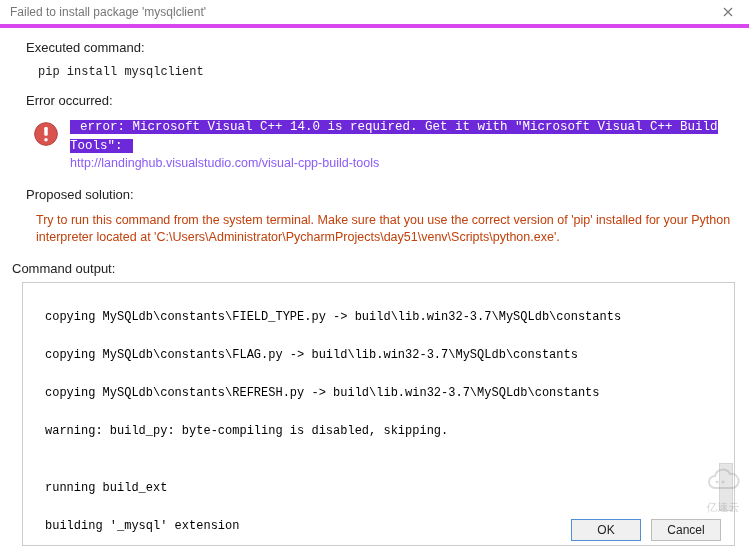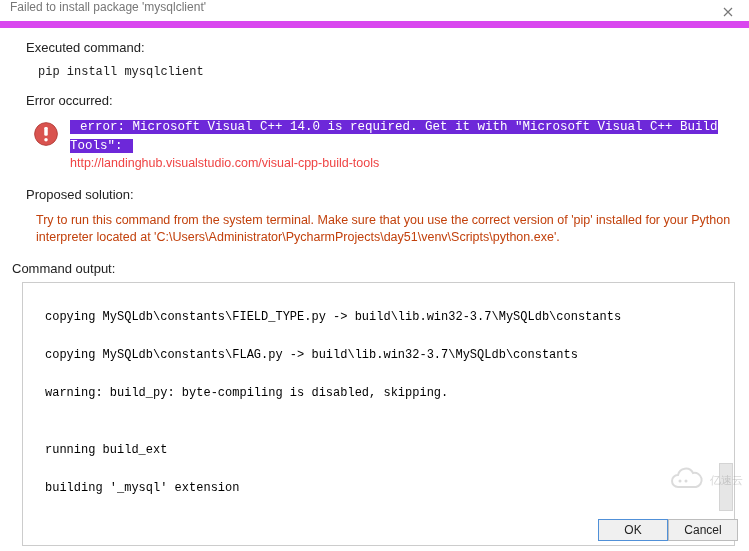--- a/index.html
+++ b/index.html
@@ -8,23 +8,24 @@
       font-size: 12px;
       background: #fff;
       width: 749px;
       height: 551px;
       overflow: hidden;
       position: relative;
     }
     .titlebar {
       height: 28px;
       display: flex;
+      align-items: center;
       justify-content: space-between;
       padding: 0 8px 0 8px;
-      border-bottom: 7px solid #d946ef;
+      border-bottom: 4px solid #d946ef;
       color: #777;
       font-size: 12px;
     }
     .titlebar-title { padding-left: 2px; }
     .titlebar-close {
       width: 30px; height: 24px;
       display: flex; align-items: center; justify-content: center;
       color: #777;
       cursor: pointer;
       margin-right: -2px;
@@ -53,21 +54,21 @@
       flex-shrink: 0;
       margin-top: 2px;
     }
     .error-text { line-height: 1.4; font-size: 12.5px; }
     .error-text .highlight {
       background: #6d28d9;
       color: #fff;
       padding: 0 10px;
       font-family: Liberation Mono, monospace;
     }
-    .error-text .link { color: #ef4444; }
+    .error-text .link { color: #8b5cf6; }
     .proposed {
       padding: 4px 0 10px 22px;
       font-size: 12.5px;
       color: #c2410c;
       line-height: 1.4;
     }
     .output-wrap {
       margin: 4px 14px 0 22px;
       position: relative;
     }
@@ -86,40 +87,41 @@
     .output-pane .line-indent { padding-left: 14px; display: block; }
     .scrollbar-stub {
       position: absolute;
       right: 1px; top: 180px;
       width: 14px; height: 48px;
       background: #e6e6e6;
       border: 1px solid #d4d4d4;
     }
     .button-row {
       position: absolute;
-      bottom: 10px; right: 11px;
-      display: flex; 
+      bottom: 10px; right: 28px;
+      display: flex; gap: 10px;
     }
     .btn {
       min-width: 70px;
       height: 22px;
       border: 1px solid #bdbdbd;
       background: #f0f0f0;
       font-size: 12px;
       color: #222;
       cursor: pointer;
     }
     .btn.primary { border: 1.5px solid #5090d8; }
     .watermark {
       position: absolute;
-      right: 6px; bottom: 56px;
+      right: 6px; bottom: 36px;
       opacity: 0.35;
       display: flex; align-items: center;
       gap: 4px;
       pointer-events: none;
+      flex-direction: column;
     }
     .watermark svg { width: 40px; height: 30px; }
     .watermark-text { font-size: 11px; color: #888; }
   </style>
 </head>
 <body>
 
 <div class="titlebar">
   <span class="titlebar-title">Failed to install package 'mysqlclient'</span>
   <div class="titlebar-close">
@@ -151,20 +153,21 @@
   <div class="section-header">Proposed solution:</div>
   <div class="proposed">Try to run this command from the system terminal. Make sure that you use the correct version of 'pip' installed for your Python interpreter located at 'C:\Users\Administrator\PycharmProjects\day51\venv\Scripts\python.exe'.</div>
 
   <div class="section-header" style="margin-left:-2px">Command output:</div>
 </div>
 
 <div class="output-wrap">
   <div class="output-pane">
 <span class="line-indent">copying MySQLdb\constants\FIELD_TYPE.py -&gt; build\lib.win32-3.7\MySQLdb\constants</span>
 <span class="line-indent">copying MySQLdb\constants\FLAG.py -&gt; build\lib.win32-3.7\MySQLdb\constants</span>
+<span class="line-indent">copying MySQLdb\constants\REFRESH.py -&gt; build\lib.win32-3.7\MySQLdb\constants</span>
 <span class="line-indent">warning: build_py: byte-compiling is disabled, skipping.</span>
 <span class="line-indent"></span>
 <span class="line-indent">running build_ext</span>
 <span class="line-indent">building '_mysql' extension</span>
 
 
 
 
 
     <div class="scrollbar-stub"></div>

